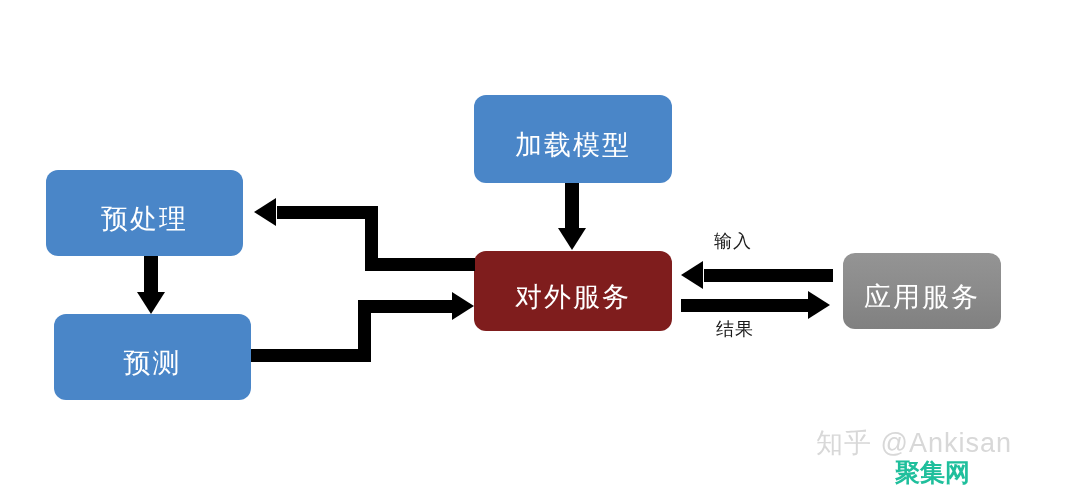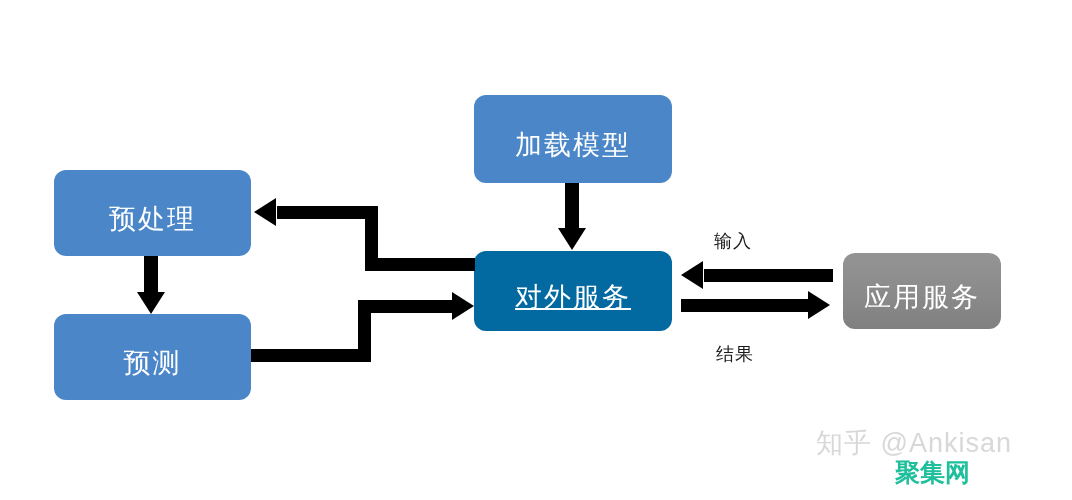--- a/index.html
+++ b/index.html
@@ -27,22 +27,21 @@
     font-size: 27px;
     letter-spacing: 2px;
     font-weight: 400;
     text-rendering: optimizeLegibility;
     box-sizing: border-box;
   }
   .node-blue {
     background: #4a86c8;
   }
   .node-green {
-    background: #0369a1;
-    text-decoration: underline;
+    background: #7f1d1d;
   }
   .node-gray {
     background: linear-gradient(180deg, #949494 0%, #8a8a8a 55%, #808080 100%);
   }
   .node-label {
     display: block;
     line-height: 1;
     margin-top: 12px;
   }
 
@@ -103,21 +102,21 @@
 </style>
 </head>
 <body>
 
 <div id="canvas">
 
   <div class="node node-blue" style="left:474px; top:95px; width:198px; height:88px;">
     <span class="node-label">加载模型</span>
   </div>
 
-  <div class="node node-blue" style="left:54px; top:170px; width:197px; height:86px;">
+  <div class="node node-blue" style="left:46px; top:170px; width:197px; height:86px;">
     <span class="node-label">预处理</span>
   </div>
 
   <div class="node node-blue" style="left:54px; top:314px; width:197px; height:86px;align-items:center;">
     <span class="node-label">预测</span>
   </div>
 
   <div class="node node-green" style="left:474px; top:251px; width:198px; height:80px;">
     <span class="node-label">对外服务</span>
   </div>
@@ -141,18 +140,18 @@
   <div class="seg" style="left:358px; top:300px; width:13px; height:62px;"></div>
   <div class="seg" style="left:358px; top:300px; width:96px; height:13px;"></div>
   <div class="arrow arrow-right" style="left:452px; top:292px;"></div>
 
   <div class="seg" style="left:704px; top:269px; width:129px; height:13px;"></div>
   <div class="arrow arrow-left" style="left:681px; top:261px;"></div>
   <div class="edge-label" style="left:714px; top:232px;">输入</div>
 
   <div class="seg" style="left:681px; top:299px; width:129px; height:13px;"></div>
   <div class="arrow arrow-right" style="left:808px; top:291px;"></div>
-  <div class="edge-label" style="left:716px; top:345px;">结果</div>
+  <div class="edge-label" style="left:716px; top:320px;">结果</div>
 
   <div class="wm-zhihu" style="left:816px; top:430px;">知乎 @Ankisan</div>
   <div class="wm-juji" style="left:895px; top:462px;">聚集网</div>
 
 </div>
 
 </body></html>

